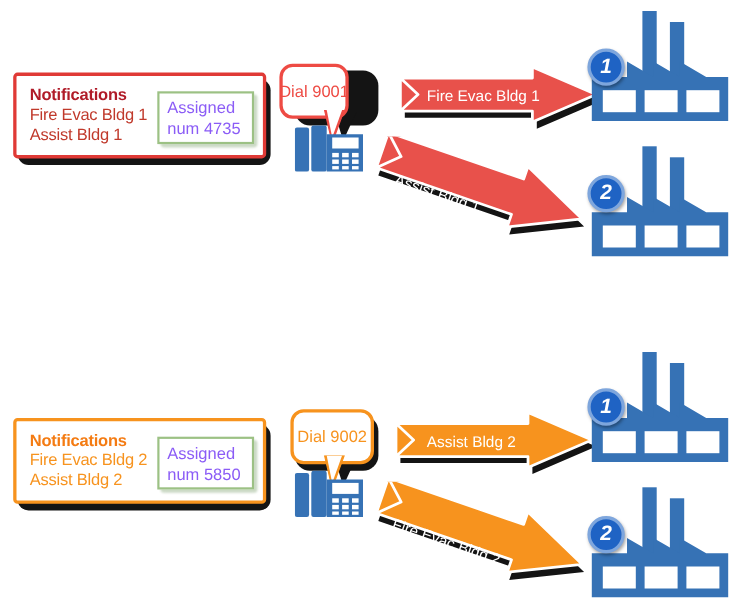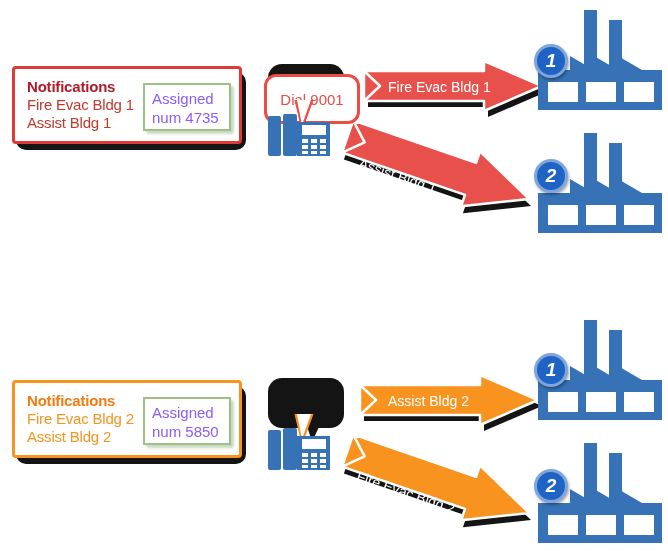--- a/index.html
+++ b/index.html
@@ -132,21 +132,21 @@
   <div class="assigned-shadow" style="left:146px;top:86px;width:88px;height:48px;"></div>
   <div class="assigned" style="left:143px;top:83px;width:88px;height:48px;">
     <div>Assigned</div>
     <div>num 4735</div>
   </div>
 
   <div class="bubble-shadow" style="left:268px;top:64px;width:76px;height:50px;"></div>
   <svg style="position:absolute;left:264px;top:58px;" width="92" height="80" viewBox="0 0 92 80">
     <path d="M40 44 L60 44 L48 70 Z" fill="#141414"></path>
   </svg>
-  <div class="bubble" style="left:264px;top:58px;width:96px;height:50px;margin-top:16px;">
+  <div class="bubble" style="left:254px;top:58px;width:63px;height:50px;">
     <span>Dial 9001</span>
   </div>
   <svg style="position:absolute;left:264px;top:100px;" width="60" height="38" viewBox="0 0 60 38">
     <path d="M31 0 L49 0 L38 30 Z" fill="#ee4b44" stroke="#ee4b44" stroke-width="1"></path>
     <path d="M33 0 L47 0 L38 25 Z" fill="#ffffff"></path>
   </svg>
 
   <svg class="phone-group" style="left:268px;top:108px;" width="64" height="52" viewBox="0 0 64 52">
     <rect x="0" y="8" width="13" height="40" rx="2" fill="#3672b5"></rect>
     <rect x="15" y="6" width="14" height="42" rx="2" fill="#3672b5"></rect>
@@ -210,20 +210,23 @@
   <div class="assigned-shadow" style="left:146px;top:400px;width:88px;height:48px;"></div>
   <div class="assigned" style="left:143px;top:397px;width:88px;height:48px;">
     <div>Assigned</div>
     <div>num 5850</div>
   </div>
 
   <div class="bubble-shadow" style="left:268px;top:378px;width:76px;height:50px;"></div>
   <svg style="position:absolute;left:264px;top:372px;" width="92" height="80" viewBox="0 0 92 80">
     <path d="M40 44 L60 44 L48 70 Z" fill="#141414"></path>
   </svg>
+  <div class="bubble orange" style="left:264px;top:372px;width:76px;height:50px;">
+    <span>Dial 9002</span>
+  </div>
   <svg style="position:absolute;left:264px;top:414px;" width="60" height="38" viewBox="0 0 60 38">
     <path d="M31 0 L49 0 L38 30 Z" fill="#f7931e" stroke="#f7931e" stroke-width="1"></path>
     <path d="M33 0 L47 0 L38 25 Z" fill="#ffffff"></path>
   </svg>
 
   <svg class="phone-group" style="left:268px;top:422px;" width="64" height="52" viewBox="0 0 64 52">
     <rect x="0" y="8" width="13" height="40" rx="2" fill="#3672b5"></rect>
     <rect x="15" y="6" width="14" height="42" rx="2" fill="#3672b5"></rect>
     <path d="M29 14 H62 V48 H29 Z" fill="#3672b5"></path>
     <rect x="34" y="17" width="24" height="10" fill="#ffffff"></rect>

